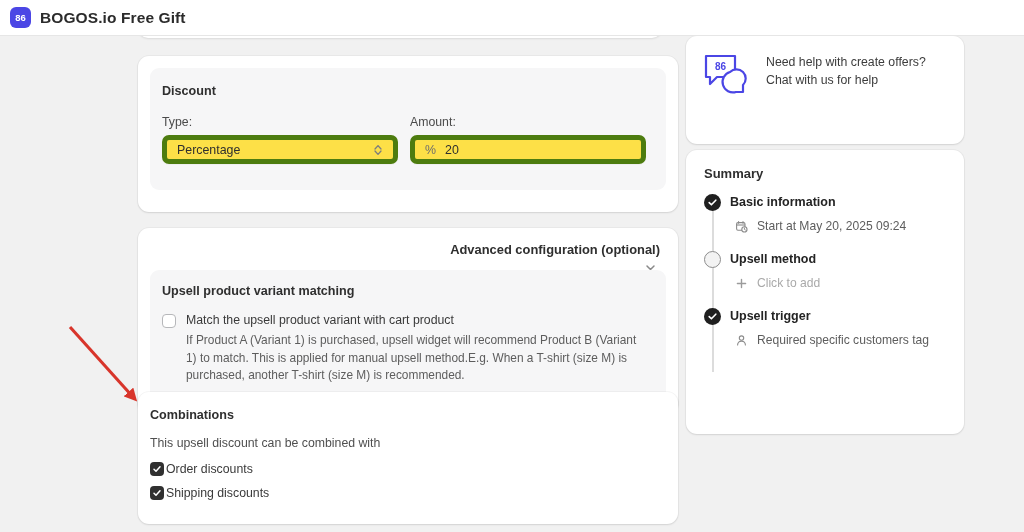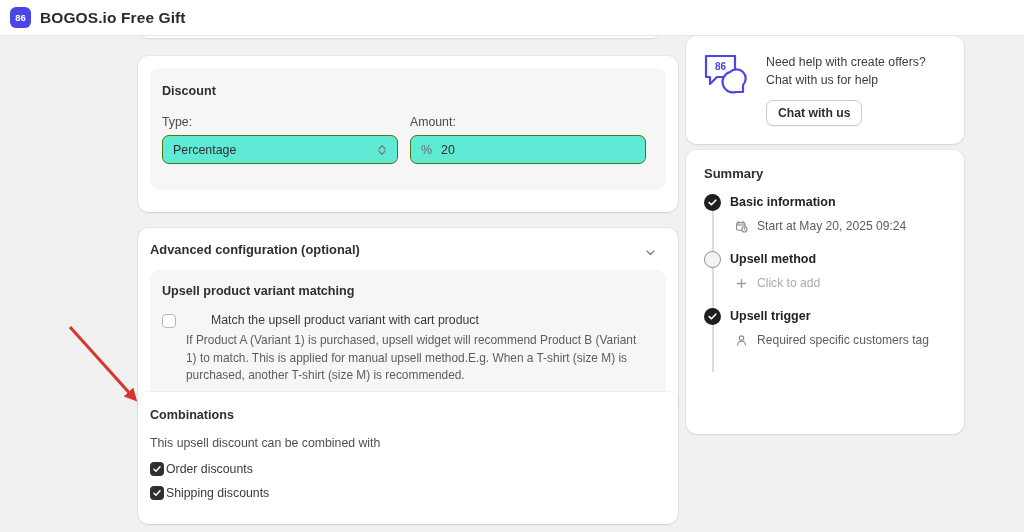--- a/index.html
+++ b/index.html
@@ -72,54 +72,54 @@
   .panel-title {
     font-size: 12.6px; font-weight: 700; color: #2f2f2f;
     position: absolute; left: 12px; top: 16px;
   }
   .field-label {
     font-size: 12.3px; color: #4b4b4b;
   }
   .field-row { position: absolute; left: 12px; top: 47px; display: flex; gap: 12px; }
   .field { display: flex; flex-direction: column; gap: 6px; }
   .control {
-    height: 29px; background: #5eead4; border: 1px solid #4d7c0f;
+    height: 29px; background: #fde047; border: 5px solid #4d7c0f;
     border-radius: 7px; display: flex; align-items: center;
     padding: 0 10px; font-size: 12.4px; color: #2f2f2f;
     box-shadow: 0 1px 0 rgba(0,0,0,.03);
     text-align: right;
   }
   .select-control { width: 236px; justify-content: space-between; }
   .amount-control { width: 236px; gap: 9px; }
   .amount-prefix { color: #6d6d6d; font-size: 12.4px; }
   .stepper-icon { display: flex; }
 
   
   .adv-card { position: absolute; left: 0; top: 192px; width: 540px; height: 186px; }
   .adv-head {
     position: absolute; left: 12px; top: 14px; right: 18px;
-    display: flex; align-items: flex-start; justify-content: space-between;
+    display: flex; align-items: flex-end; justify-content: space-between; flex-direction: column;
   }
   .adv-title { font-size: 12.9px; font-weight: 700; color: #2f2f2f; }
   .chev-btn { width: 20px; height: 20px; display: flex; align-items: center; justify-content: center; }
   .adv-panel { position: absolute; left: 12px; top: 42px; width: 516px; height: 130px; }
   .sub-title {
     position: absolute; left: 12px; top: 14px;
     font-size: 12.6px; font-weight: 700; color: #2f2f2f;
   }
   .check-row { position: absolute; left: 12px; top: 43px; display: flex; gap: 10px; align-items: flex-start; }
   .cb-empty {
     width: 14px; height: 14px; border: 1.4px solid #b6b7ba; border-radius: 4px;
     background: #fff; flex: 0 0 auto; margin-top: 1px;
   }
   .cb-checked {
     width: 14px; height: 14px; border-radius: 4px; background: #303030;
     flex: 0 0 auto; display: flex; align-items: center; justify-content: center;
   }
-  .check-label { font-size: 12.3px; color: #3a3a3a; line-height: 15px; margin-left: 25px; }
+  .check-label { font-size: 12.3px; color: #3a3a3a; line-height: 15px; }
   .help-text {
     position: absolute; left: 36px; top: 62px; width: 462px;
     font-size: 11.9px; color: #5d5d5d; line-height: 17.5px;
   }
 
   
   .comb-card { position: absolute; left: 0; top: 356px; width: 540px; height: 132px; }
   .comb-title {
     position: absolute; left: 12px; top: 16px;
     font-size: 12.6px; font-weight: 700; color: #2f2f2f;
@@ -283,21 +283,20 @@
           <span class="help-icon">
             <svg width="48" height="46" viewBox="0 0 48 46" aria-hidden="true">
               <path d="M4 4 H33 V25 H15 L8 32 V25 H4 Z" fill="#ffffff" stroke="#4b46e5" stroke-width="2.2" stroke-linejoin="round"></path>
               <text x="18.5" y="18" text-anchor="middle" font-family="Liberation Sans, sans-serif" font-size="10" font-weight="700" fill="#4b46e5">86</text>
               <path d="M28 20 a9 9 0 1 1 13 13 v7 h-7 a9 9 0 0 1 -6 -20 Z" fill="#ffffff" stroke="#4b46e5" stroke-width="2.2" stroke-linejoin="round"></path>
             </svg>
           </span>
           <div class="help-lines">
             <span class="help-line">Need help with create offers?</span>
             <span class="help-line">Chat with us for help</span>
-            <button class="chat-btn">Chat with us</button>
           </div>
         </div>
       </div>
 
       <div class="card sum-card">
         <div class="sum-title">Summary</div>
         <div class="sum-body">
           <div class="timeline">
             <div class="tl-line"></div>
 

